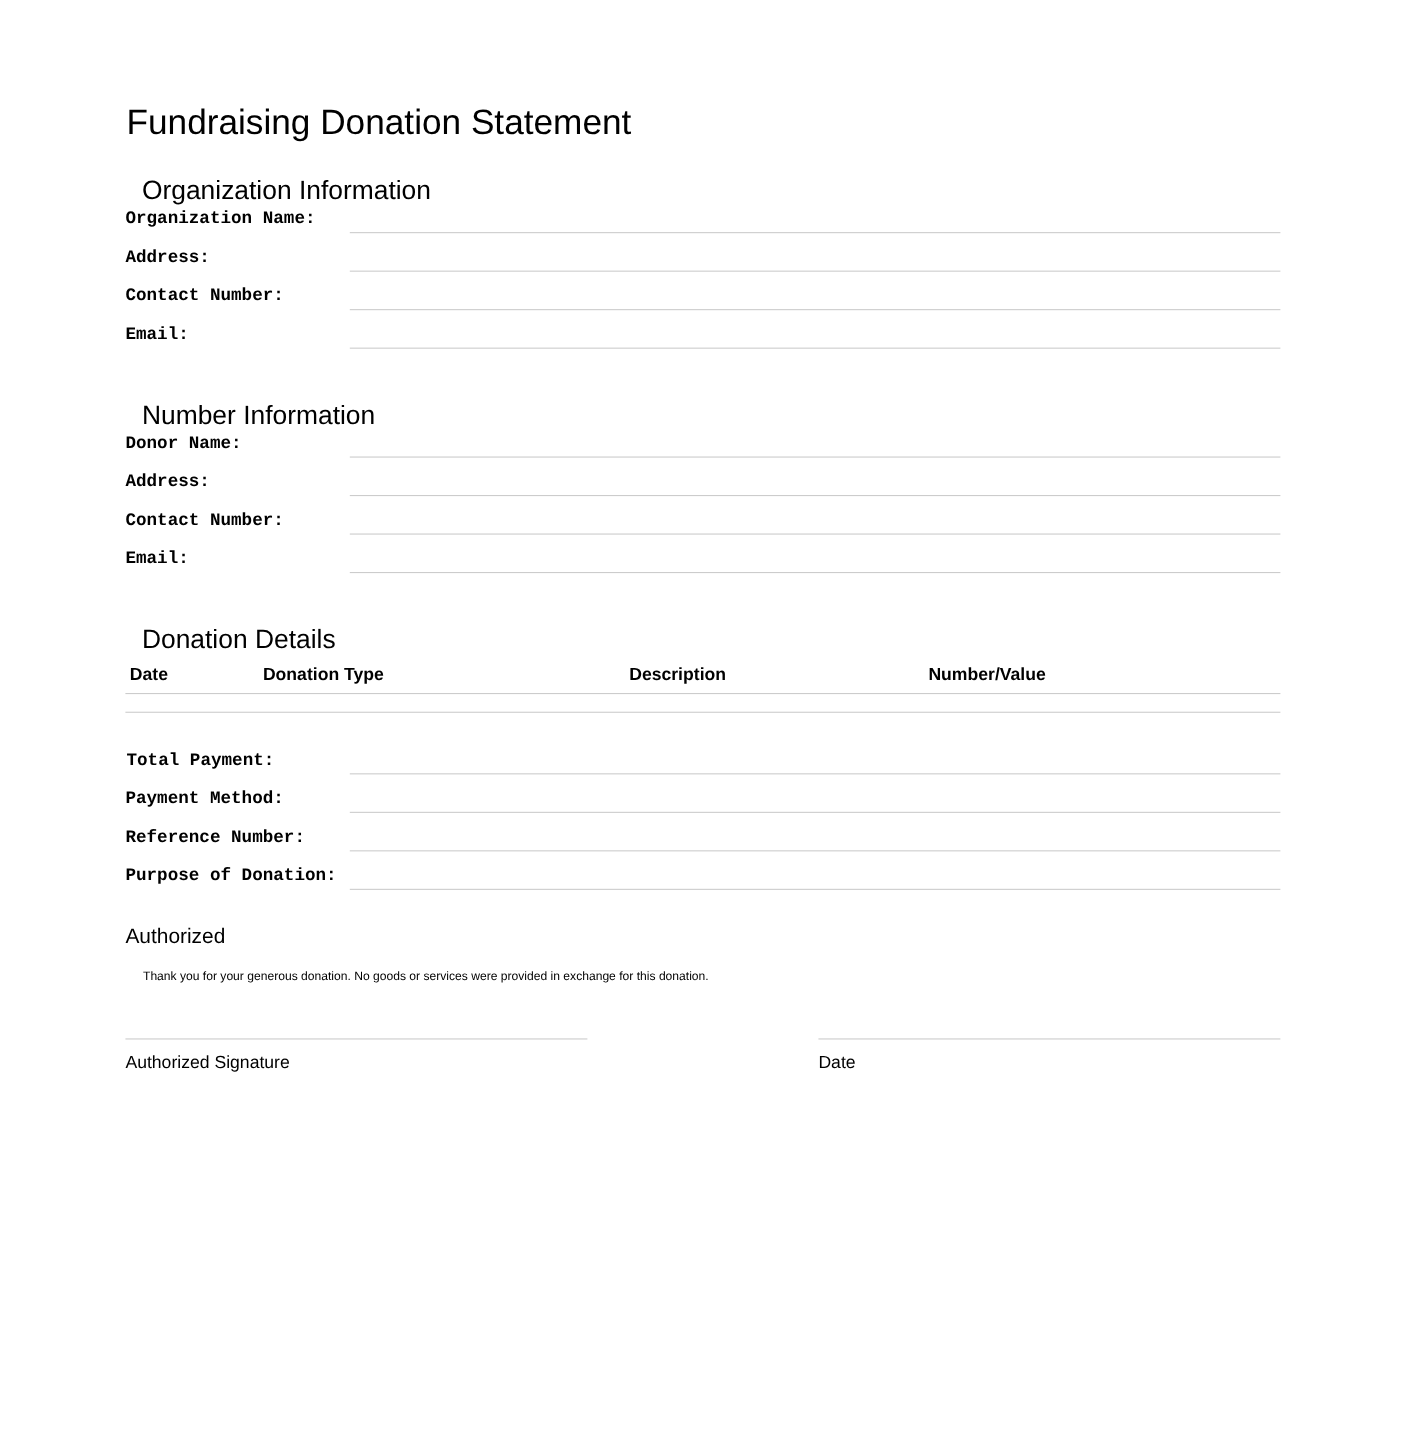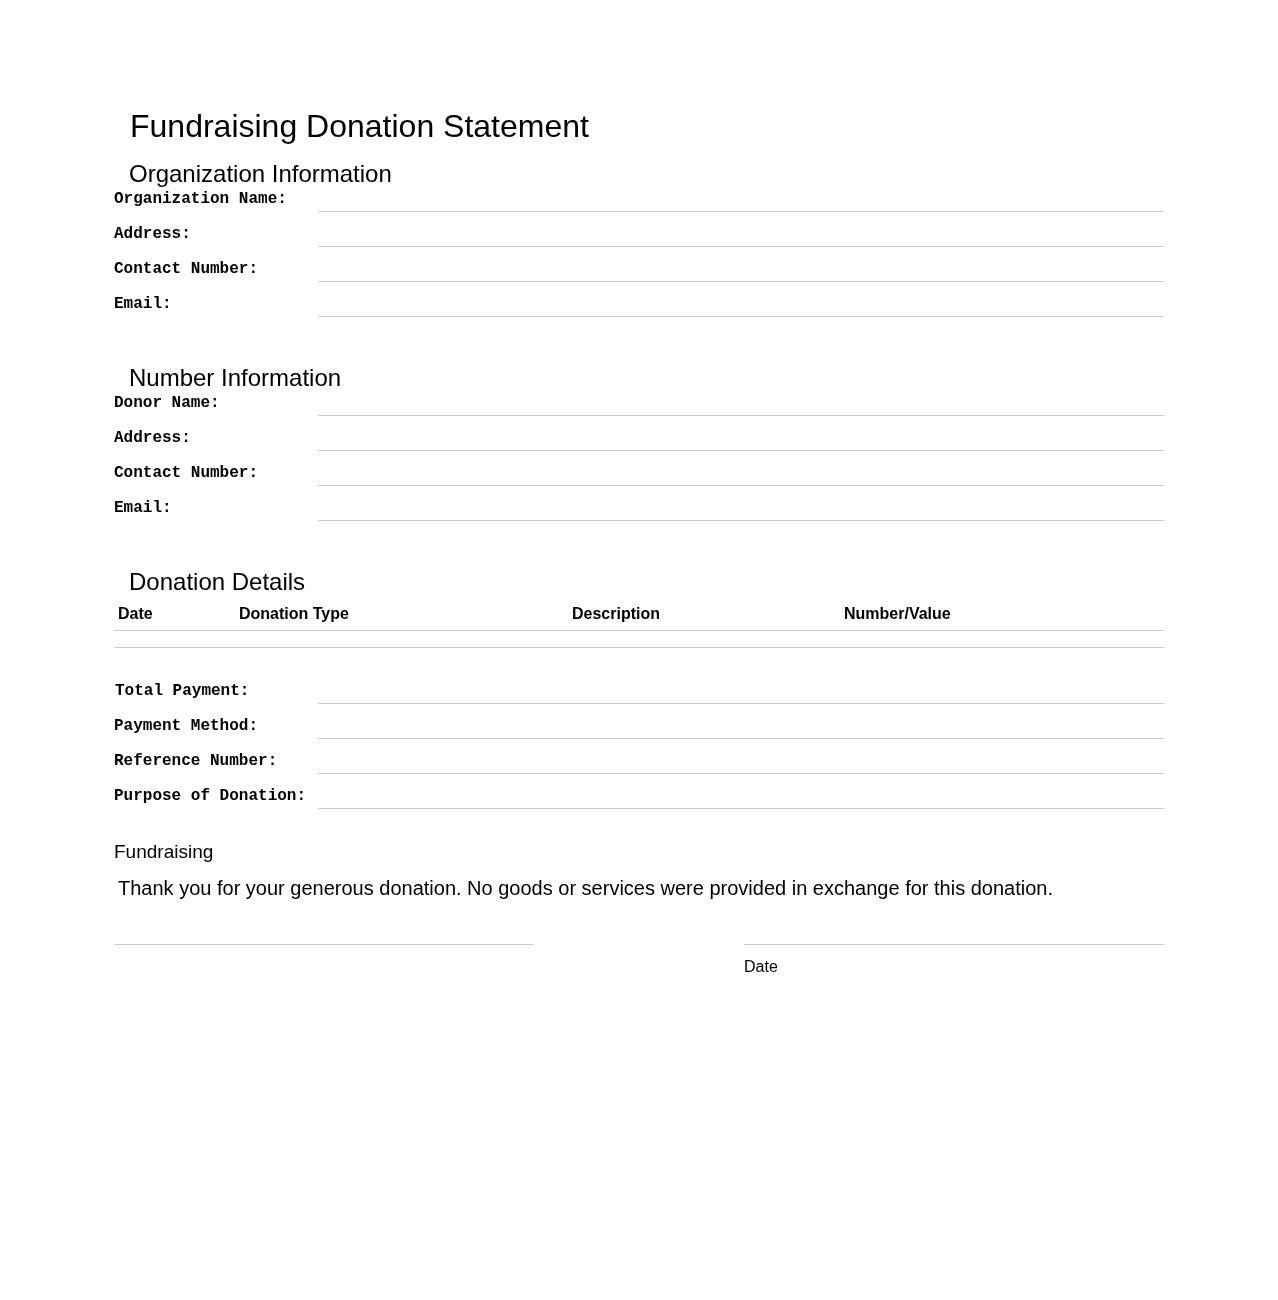--- a/index.html
+++ b/index.html
@@ -1,27 +1,27 @@
 <!DOCTYPE html>
 <html><head>
 <meta charset="utf-8">
 <style>
   html, body { margin: 0; padding: 0; background: #ffffff; }
   body { width: 1278px; height: 1300px; position: relative; font-family: "Liberation Sans", sans-serif; color: #000; }
   .page { position: absolute; left: 114px; top: 0; width: 1050px; }
-  h1 { position: absolute; top: 91px; left: 0; margin: 16px; font-size: 32px; font-weight: normal; line-height: 38px; white-space: nowrap; }
+  h1 { position: absolute; top: 91px; left: 0; margin: 1px; font-size: 32px; font-weight: normal; line-height: 38px; white-space: nowrap; }
   h2 { position: absolute; left: 0; margin: 15px; font-size: 24px; font-weight: normal; line-height: 28px; white-space: nowrap; }
   h3 { position: absolute; left: 0; margin: 0; font-size: 19px; font-weight: normal; line-height: 22px; white-space: nowrap; }
   .field { position: absolute; left: 0; width: 1050px; height: 35px; font-family: Liberation Mono, monospace; }
   .field .lbl { position: absolute; left: 0; top: 0; font-size: 16px; font-weight: bold; line-height: 20px; white-space: nowrap; }
   .field .line { position: absolute; left: 204px; right: 0; top: 22px; height: 0; border-bottom: 1px solid #cccccc; }
   .tbl { position: absolute; left: 0; top: 600px; width: 1050px; }
   .th { position: absolute; top: 4px; font-size: 16px; font-weight: bold; line-height: 20px; white-space: nowrap; }
   .tline { position: absolute; left: 0; width: 1050px; border-bottom: 1px solid #cccccc; }
-  .decl { position: absolute; left: 4px; top: 878px; font-size: 20px; line-height: 20px; white-space: nowrap; }
+  .decl { position: absolute; left: 16px; top: 878px; font-size: 11px; line-height: 20px; white-space: nowrap; }
   .sig { position: absolute; top: 944px; width: 420px; }
   .sig .sline { border-top: 1px solid #cccccc; height: 0; }
   .sig .slabel { margin-top: 12px; font-size: 16px; line-height: 20px; }
 </style>
 </head>
 <body>
 
 <div class="page">
   <h1>Fundraising Donation Statement</h1>
 
@@ -81,23 +81,24 @@
   </div>
   <div class="field" style="top:751px">
     <span class="lbl">Reference Number:</span>
     <div class="line"></div>
   </div>
   <div class="field" style="top:786px">
     <span class="lbl">Purpose of Donation:</span>
     <div class="line"></div>
   </div>
 
-  <h3 style="top:841px">Fundraising</h3>
+  <h3 style="top:841px">Authorized</h3>
   <p class="decl" style="margin:0">Thank you for your generous donation. No goods or services were provided in exchange for this donation.</p>
 
   <div class="sig" style="left:0">
     <div class="sline"></div>
+    <div class="slabel">Authorized Signature</div>
   </div>
   <div class="sig" style="left:630px">
     <div class="sline"></div>
     <div class="slabel">Date</div>
   </div>
 </div>
 
 </body></html>

